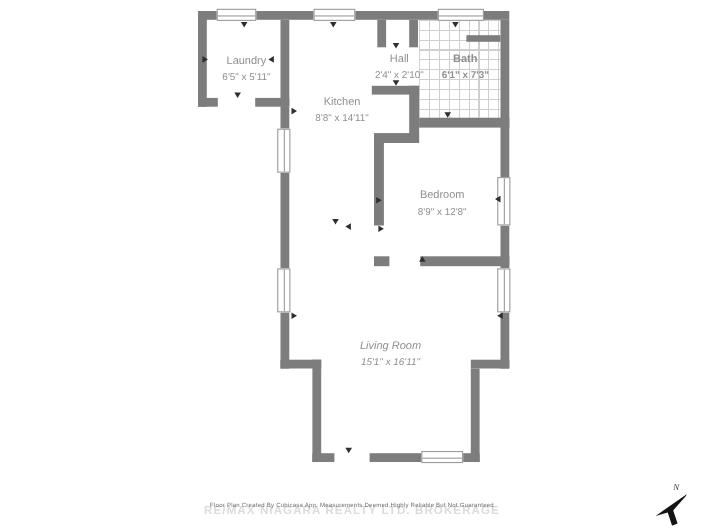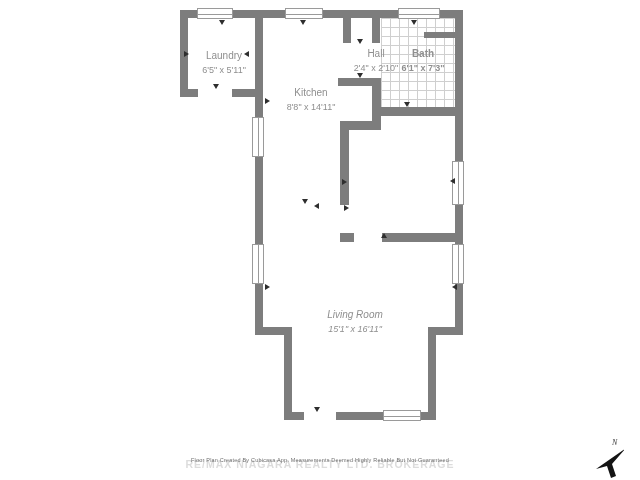--- a/index.html
+++ b/index.html
@@ -114,31 +114,35 @@
       <div class="mk left" style="left: 450px; top: 178px;"></div>
       <div class="mk right" style="left: 344px; top: 205px;"></div>
       <div class="mk up" style="left: 381px; top: 233px;"></div>
       <div class="mk right" style="left: 265px; top: 284px;"></div>
       <div class="mk left" style="left: 452px; top: 284px;"></div>
       <div class="mk down" style="left: 314px; top: 407px;"></div>
       <div class="room" style="left: 224px; top: 63px;">
         <span class="nm">Laundry</span>
         <span class="dm">6'5" x 5'11"</span>
       </div>
-      <div class="room" style="left: 376px; top: 61px;">
+      <div class="room" style="left: 363px; top: 61px;">
         <span class="nm">Hall</span>
         <span class="dm">2'4" x 2'10"</span>
       </div>
       <div class="room" style="left: 423px; top: 61px; font-weight: bold;">
         <span class="nm">Bath</span>
         <span class="dm">6'1" x 7'3"</span>
       </div>
       <div class="room" style="left: 311px; top: 100px;">
         <span class="nm">Kitchen</span>
         <span class="dm">8'8" x 14'11"</span>
+      </div>
+      <div class="room" style="left: 402px; top: 185px;">
+        <span class="nm">Bedroom</span>
+        <span class="dm">8'9" x 12'8"</span>
       </div>
       <div class="room" style="left: 355px; top: 322px; font-style: italic;">
         <span class="nm">Living Room</span>
         <span class="dm">15'1" x 16'11"</span>
       </div>
     </div>
 
   <div class="wm-large">RE/MAX NIAGARA REALTY LTD. BROKERAGE</div>
   <div class="wm-small">Floor Plan Created By Cubicasa App. Measurements Deemed Highly Reliable But Not Guaranteed</div>
 

